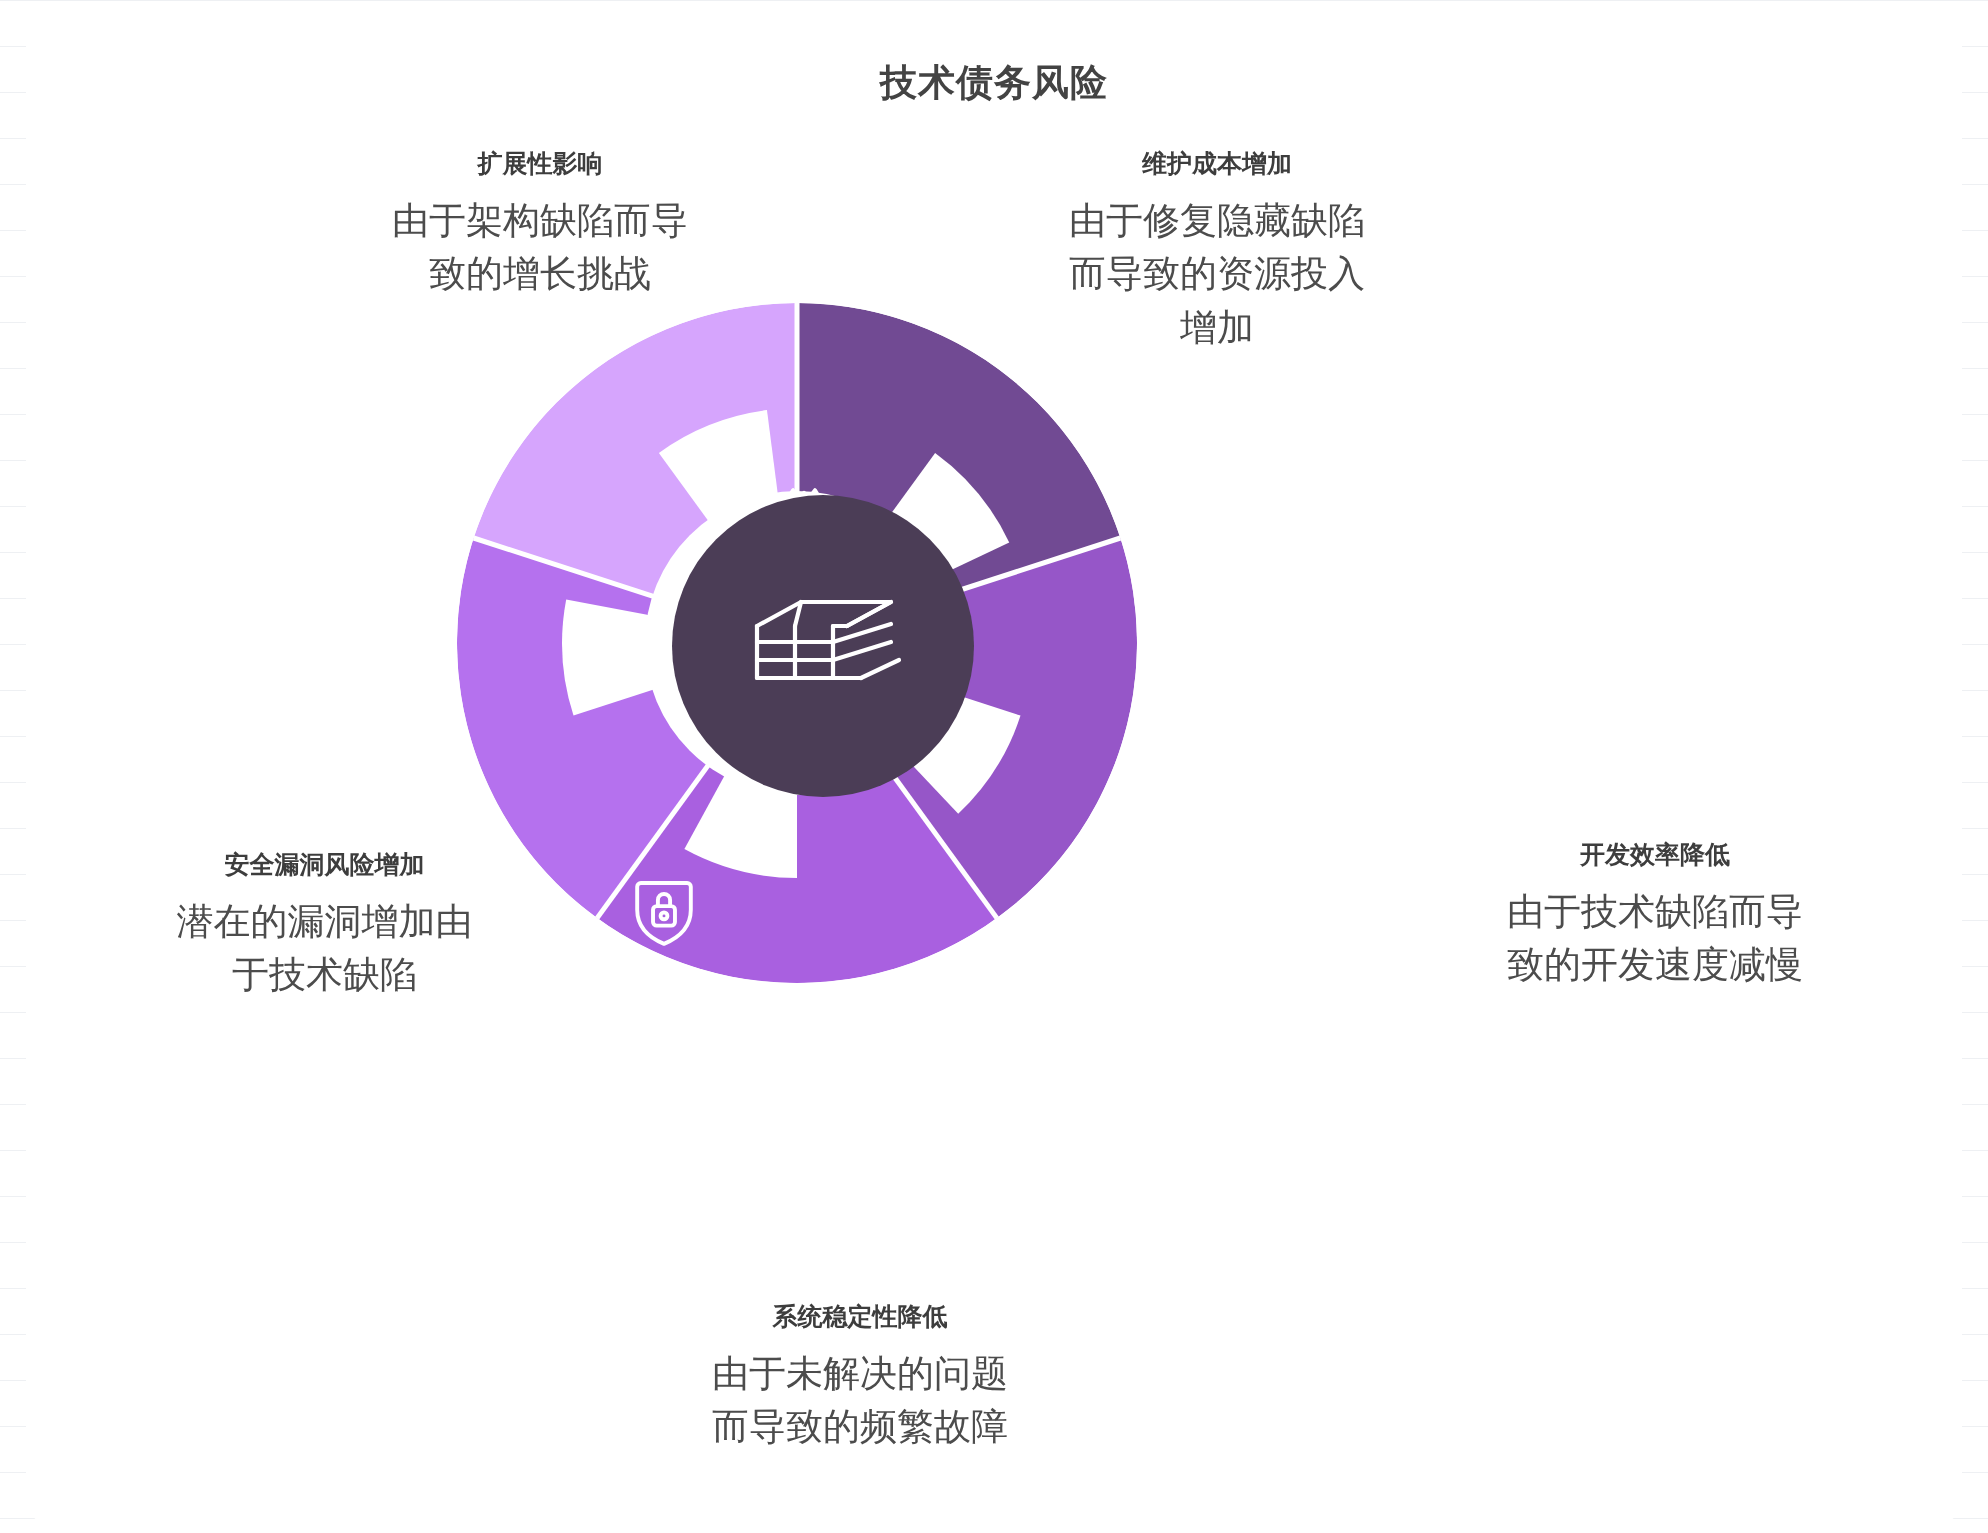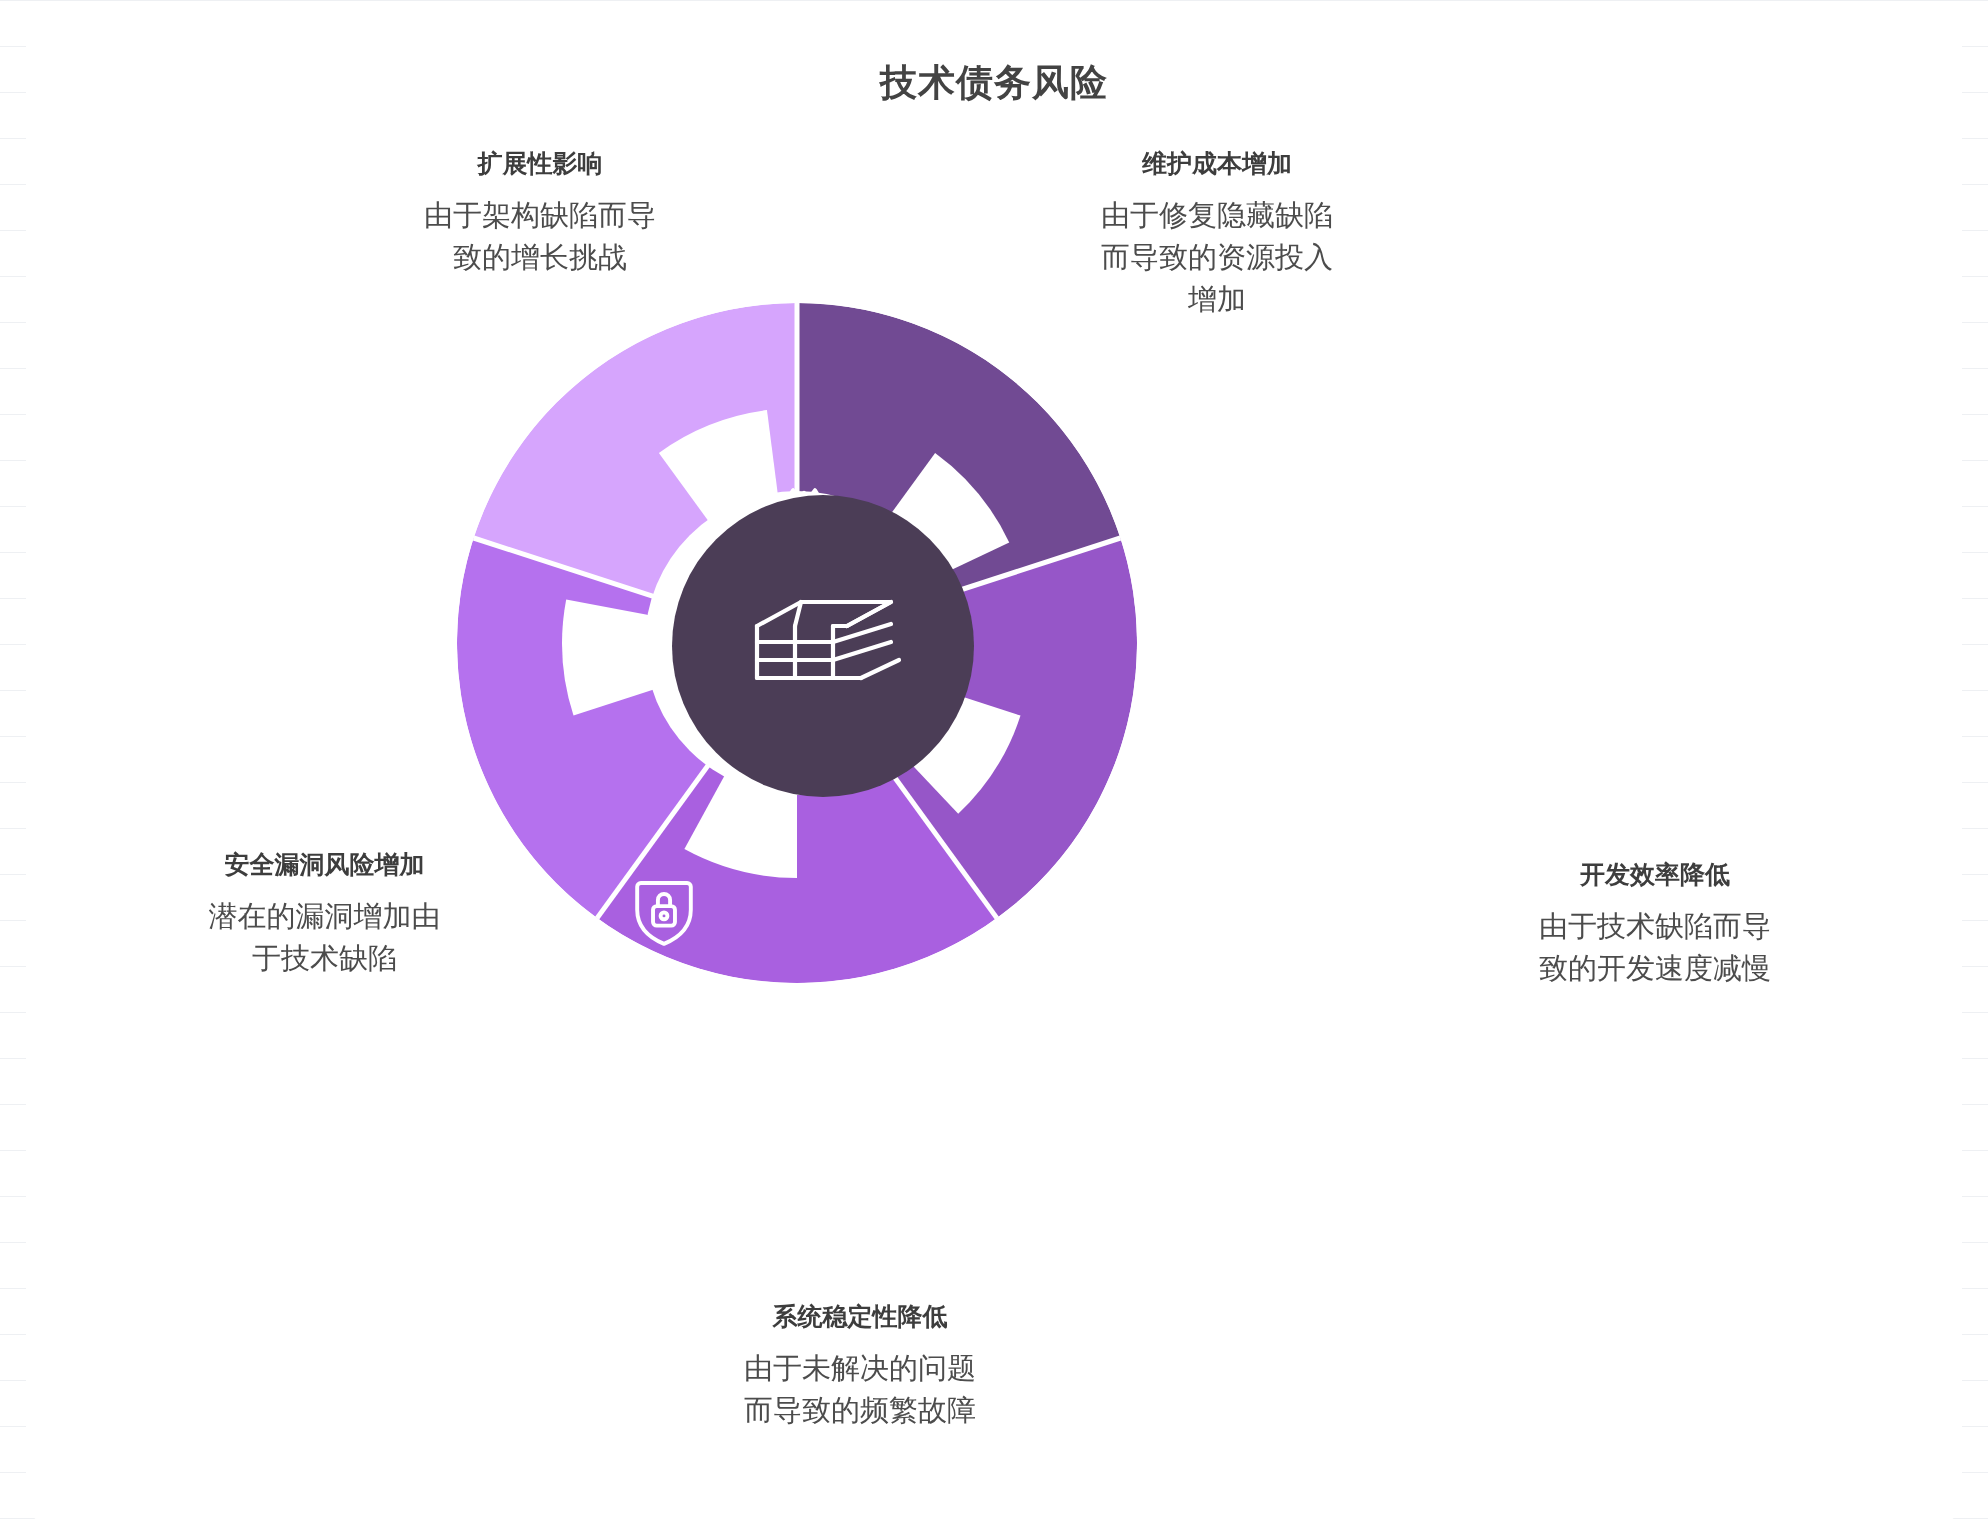--- a/index.html
+++ b/index.html
@@ -114,34 +114,34 @@
     z-index: 6;
   }
   .callout .c-title {
     font-size: 25px;
     font-weight: bold;
     color: #3d3d3d;
     line-height: 1.3;
     margin-bottom: 14px;
   }
   .callout .c-desc {
-    font-size: 29px;
+    font-size: 37px;
     font-weight: normal;
     color: #4c4c4c;
     line-height: 1.45;
   }
 
   #callout-scalability {
     left: 350px;  top: 147px;  width: 380px; text-align: center;
   }
   #callout-maintenance {
     left: 1052px; top: 147px;  width: 330px; text-align: center;
   }
   #callout-velocity {
-    left: 1480px; top: 838px;  width: 350px; text-align: center; margin-top: 20px;
+    left: 1480px; top: 838px;  width: 350px; text-align: center;
   }
   #callout-stability {
     left: 660px;  top: 1300px; width: 400px; text-align: center;
   }
   #callout-security {
     left: 152px;  top: 848px;  width: 345px; text-align: center;
   }
 </style>
 </head>
 <body>

